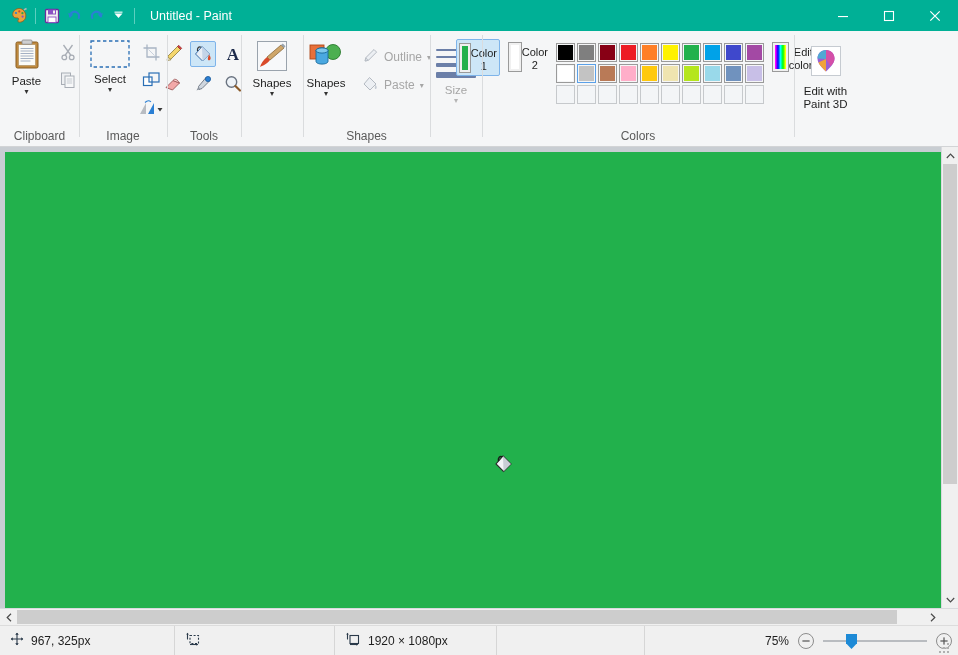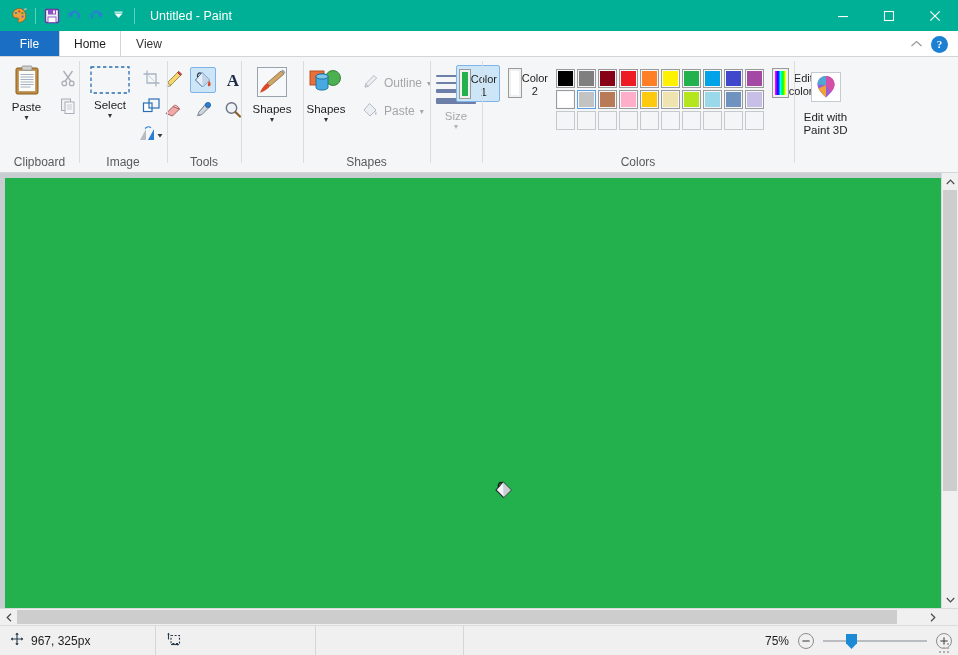--- a/index.html
+++ b/index.html
@@ -231,21 +231,21 @@
     display: flex; align-items: center;
     border-top: 1px solid #dcdcdc;
     position: relative;
   }
   .st-cell {
     display: flex; align-items: center; gap: 7px;
     height: 30px; padding: 0 10px;
     font-size: 12px; color: #1e1e1e;
     border-right: 1px solid #d6d6d6;
   }
-  .st-cell.w1 { width: 156px; }
+  .st-cell.w1 { width: 175px; }
   .st-cell.w2 { width: 160px; }
   .st-cell.w3 { width: 162px; }
   .st-cell.w4 { width: 148px; }
   .zoomzone {
     position: absolute; right: 6px; top: 0; height: 30px;
     display: flex; align-items: center; gap: 9px;
   }
   .zoom-pct { font-size: 12px; color: #1e1e1e; min-width: 30px; text-align: right; }
   .zbtn {
     width: 16px; height: 16px; border-radius: 50%;
@@ -342,33 +342,20 @@
           </svg>
       </div>
       <div class="wc wc-close">
         <svg width="12" height="12" viewBox="0 0 12 12">
           <path d="M1.3 1.3 L10.7 10.7 M10.7 1.3 L1.3 10.7" stroke="#ffffff" stroke-width="1.2"></path>
         </svg>
       </div>
     </div>
   </div>
 
-  <div class="tabrow">
-    <div class="tab tab-file">File</div>
-    <div class="tab tab-active">Home</div>
-    <div class="tab tab-inactive">View</div>
-    <div class="tabrow-right">
-      <div class="chev-collapse">
-        <svg width="13" height="8" viewBox="0 0 13 8">
-            <path d="M1.5 6 L6.5 1.6 L11.5 6" fill="none" stroke="#9a9a9a" stroke-width="1.3"></path>
-          </svg>
-      </div>
-      <div class="help-btn">?</div>
-    </div>
-  </div>
 
   <div class="ribbon">
 
     <div class="rgroup" style="width:79px">
       <div class="rgroup-body">
         <div class="bigbtn">
           <span>
             <svg width="30" height="32" viewBox="0 0 30 32">
               <rect x="4" y="3" width="22" height="26" rx="1.5" fill="#c08a3e" stroke="#8a5f23" stroke-width="1"></rect>
               <rect x="6.5" y="5.5" width="17" height="21" fill="#fbfbf7" stroke="#b09060" stroke-width="0.7"></rect>
@@ -722,20 +709,32 @@
         <svg width="16" height="15" viewBox="0 0 16 15">
           <path d="M2.5 1.5v6" stroke="#2a3a4a" stroke-width="1.1"></path>
           <path d="M2.5 0.8l-1.3 1.8h2.6z" fill="#2a3a4a"></path>
           <rect x="5" y="3.5" width="8.5" height="8" fill="none" stroke="#2a3a4a" stroke-width="1.1" stroke-dasharray="2 1.6"></rect>
           <path d="M5 12.5h7.5" stroke="#2a3a4a" stroke-width="1.1"></path>
           <path d="M13.2 12.5l-1.8-1.3v2.6z" fill="#2a3a4a"></path>
         </svg>
       </span>
       <span></span>
     </div>
+    <div class="st-cell w3">
+      <span>
+        <svg width="16" height="15" viewBox="0 0 16 15">
+          <path d="M2.5 1.5v6" stroke="#2a3a4a" stroke-width="1.1"></path>
+          <path d="M2.5 0.8l-1.3 1.8h2.6z" fill="#2a3a4a"></path>
+          <rect x="5" y="3.5" width="8.5" height="8" fill="none" stroke="#2a3a4a" stroke-width="1.1"></rect>
+          <path d="M5 12.5h7.5" stroke="#2a3a4a" stroke-width="1.1"></path>
+          <path d="M13.2 12.5l-1.8-1.3v2.6z" fill="#2a3a4a"></path>
+        </svg>
+      </span>
+      <span>1920 × 1080px</span>
+    </div>
     <div class="st-cell w4">
       <span></span>
     </div>
 
     <div class="zoomzone">
       <span class="zoom-pct">75%</span>
       <span class="zbtn">
         <svg width="10" height="10" viewBox="0 0 10 10">
             <rect x="1.4" y="4.4" width="7.2" height="1.2" fill="#555"></rect>
           </svg>

